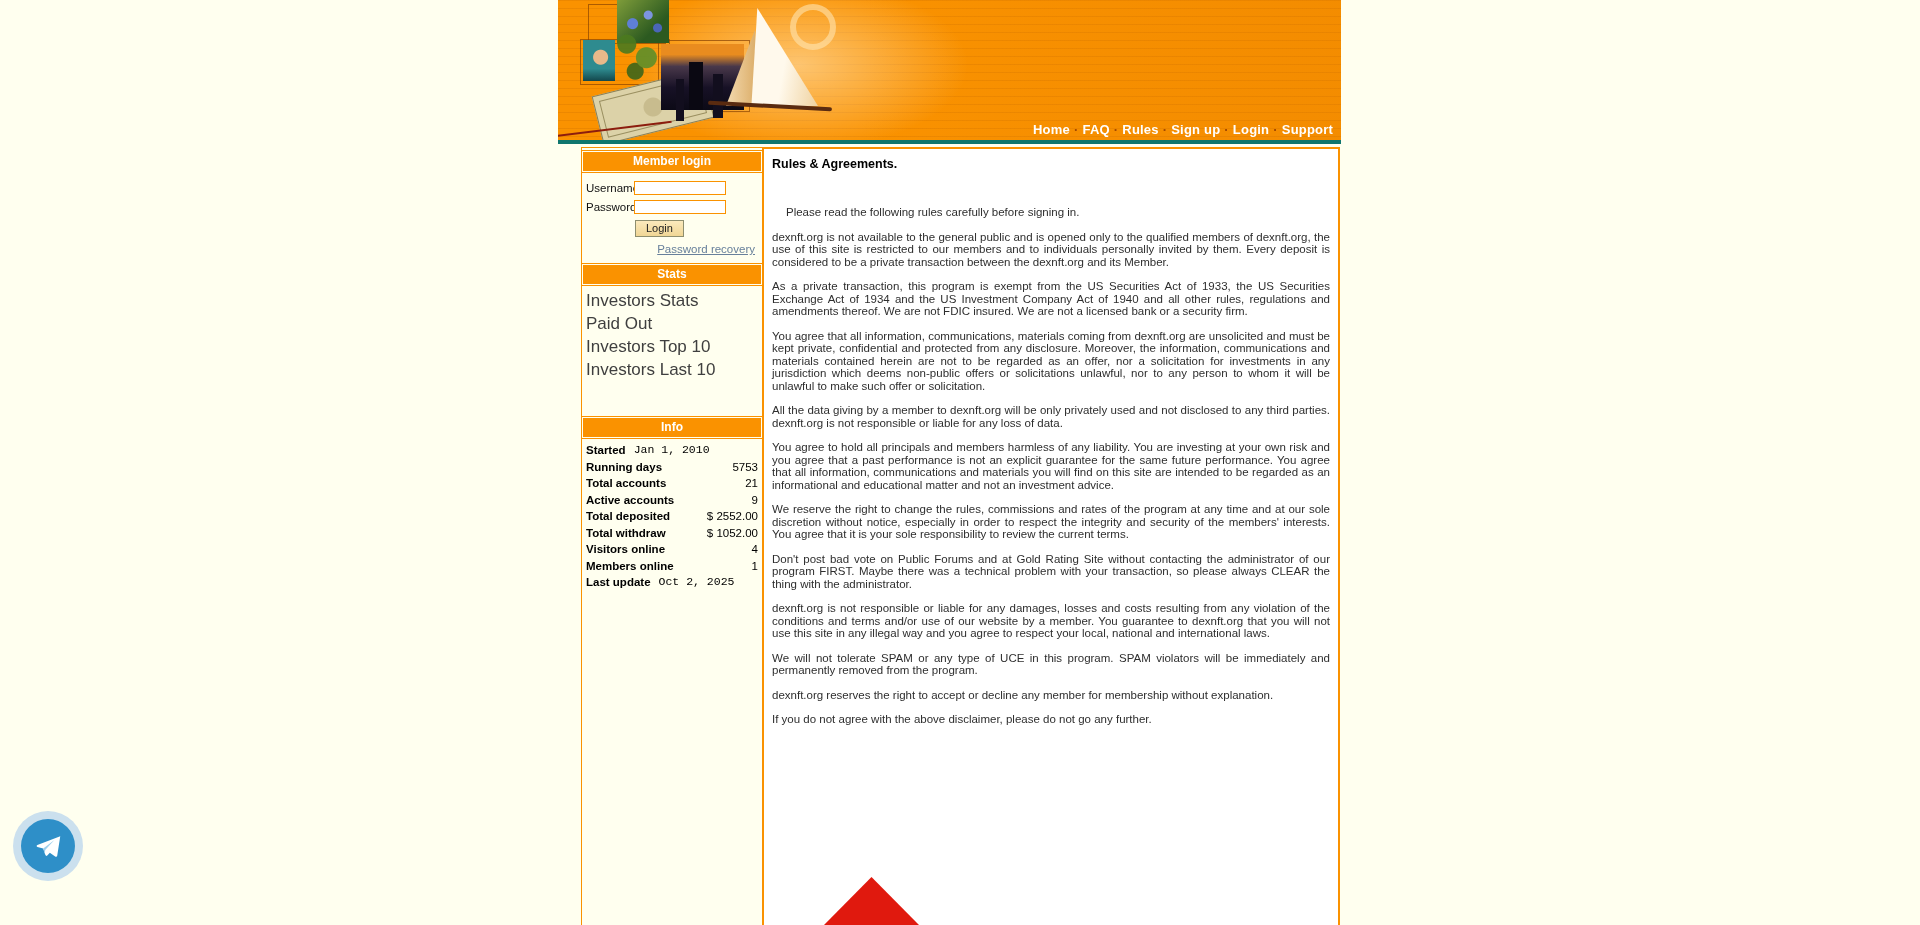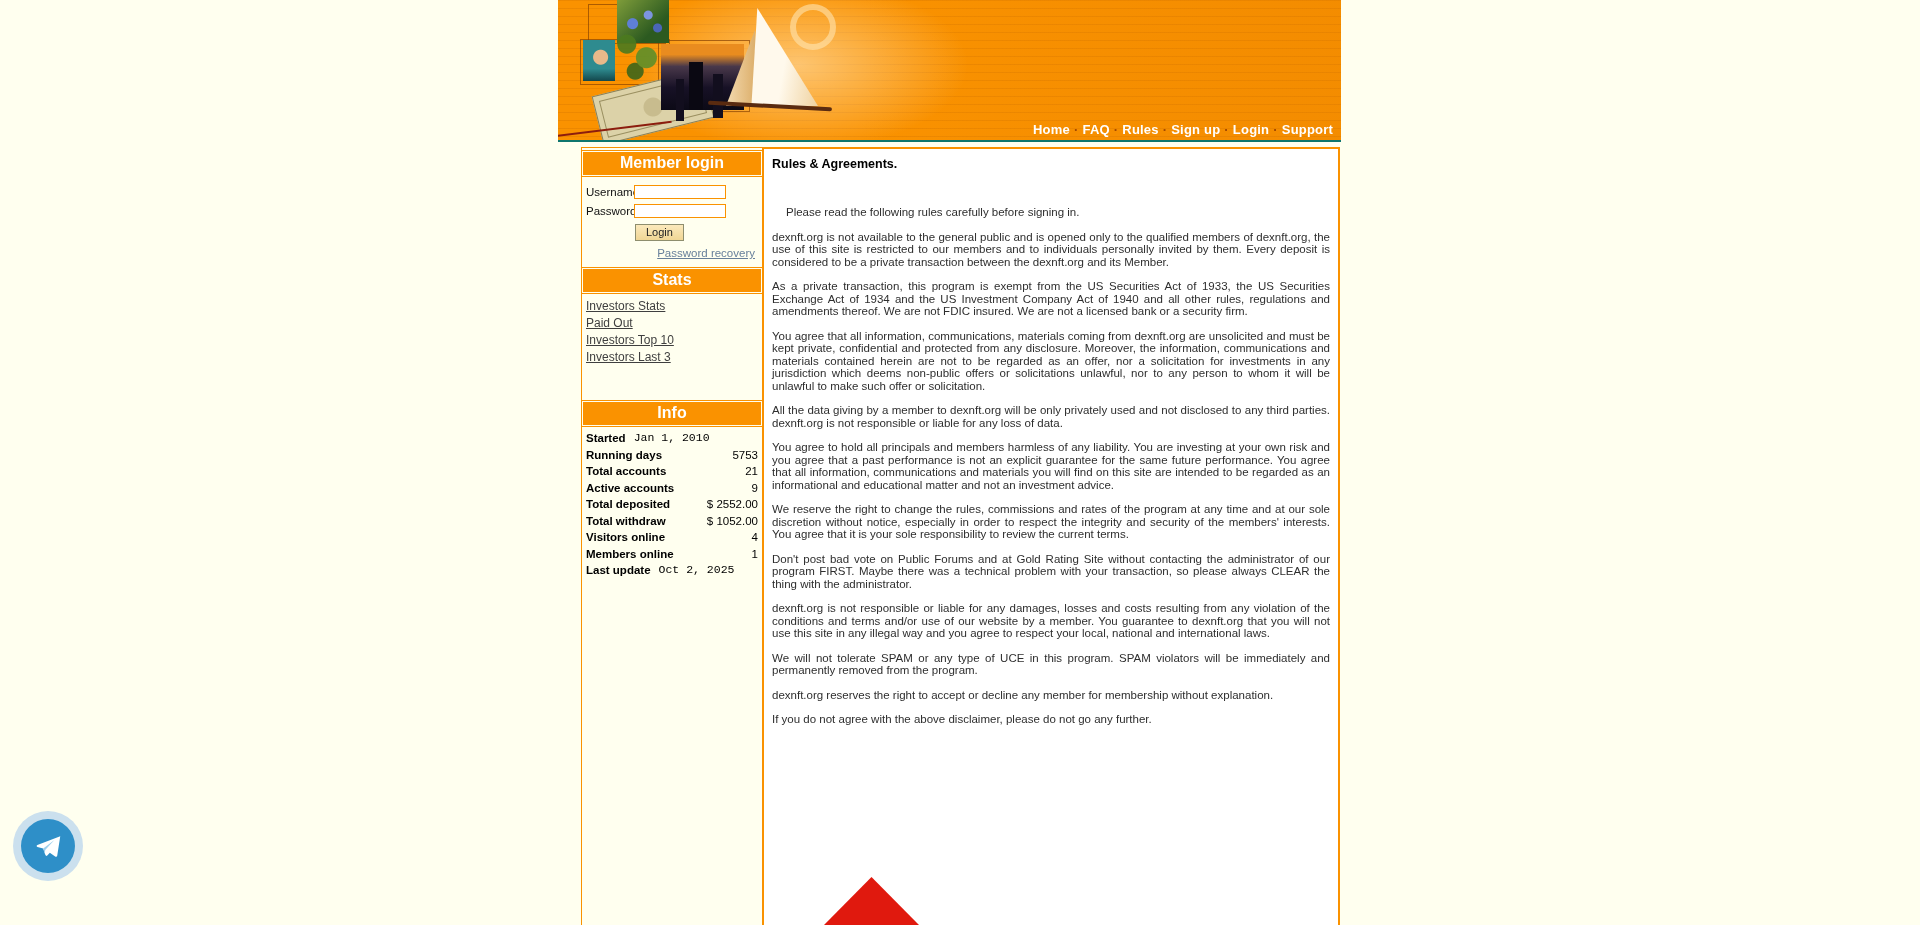--- a/index.html
+++ b/index.html
@@ -1,21 +1,21 @@
 <!DOCTYPE html>
 <html><head>
 <meta charset="utf-8">
 <style>
   html,body{margin:0;padding:0;width:1920px;height:925px;overflow:hidden;
     background:#FFFFEF;font-family:"Liberation Sans",sans-serif;position:relative;}
   .page{position:absolute;inset:0;}
 
   
   .banner{position:absolute;left:558px;top:0;width:783px;height:140px;
-    background:#FA9200;border-bottom:2px solid #0f766e;overflow:hidden;}
+    background:#FA9200;border-bottom:4px solid #0f766e;overflow:hidden;}
   .banner .stripes{position:absolute;inset:0;
     background:repeating-linear-gradient(180deg,rgba(190,100,0,.22) 0 1px,rgba(0,0,0,0) 1px 8px);}
   .banner .shade{position:absolute;inset:0;
     background:linear-gradient(90deg,rgba(255,255,255,0) 0 38%,rgba(225,125,0,.14) 65%,rgba(215,115,0,.18) 100%);}
   .glow{position:absolute;left:70px;top:-20px;width:340px;height:170px;border-radius:50%;
     background:radial-gradient(closest-side,rgba(255,214,150,.75),rgba(255,214,150,0));}
   .ring{position:absolute;left:232px;top:4px;width:34px;height:34px;border-radius:50%;
     border:6px solid rgba(255,228,176,.6);}
   .frame{position:absolute;border:1px solid rgba(130,62,0,.65);}
   .f1{left:30px;top:4px;width:76px;height:38px;}
@@ -57,35 +57,35 @@
 
   .nav{position:absolute;right:8px;bottom:3px;font-size:13px;font-weight:bold;color:#FFFFFF;
     letter-spacing:.2px;white-space:nowrap;}
   .nav a{color:#FFFFFF;text-decoration:none;cursor:pointer;}
   .nav .dot{color:#A34A00;padding:0 4px;}
 
   
   .sidebar{position:absolute;left:581px;top:147px;width:182px;height:790px;
     box-sizing:border-box;border:1px solid #FA9200;background:#FFFFEF;font-size:11.5px;color:#222;}
   .sec-wrap{border-top:1px solid #FA9200;border-bottom:1px solid #FA9200;padding:1px;margin-top:2px;}
-  .sec-band{background:#FA9200;color:#FFFFFF;font-weight:bold;font-size:16px;
+  .sec-band{background:#FA9200;color:#FFFFFF;font-weight:bold;font-size:12px;
     text-align:center;padding:2px 0 3px 0;}
   .login-body{padding:4px 3px 0 3px;}
   .form-row{display:flex;align-items:center;margin:3px 1px 4px 1px;height:15px;}
   .form-row label{width:48px;font-size:11.5px;color:#111;}
   .form-row input{width:86px;height:12px;border:1px solid #FA9200;background:#FFFFFF;
     font-size:11px;padding:0 2px;outline:none;}
   .btn-row{margin:6px 0 0 50px;}
   .login-btn{font-size:11px;padding:1px 10px 2px 10px;background:linear-gradient(#FBE9BC,#F0D695);
     border:1px solid #8E8E6E;color:#222;cursor:pointer;font-family:"Liberation Sans",sans-serif;}
   .recovery-row{text-align:right;padding:6px 4px 6px 0;}
   .recovery-row a{color:#68809B;font-size:11.5px;text-decoration:underline;cursor:pointer;}
   .stats-links{padding:4px 0 0 0;margin:0;list-style:none;}
-  .stats-links a{display:block;padding:1px 4px 2px 4px;color:#3F3F3F;font-size:12px;
-    text-decoration:underline;cursor:pointer;}
+  .stats-links a{display:block;padding:1px 4px 2px 4px;color:#3F3F3F;font-size:17px;
+    cursor:pointer;}
   .sec-wrap.info{margin-top:34px;}
   .info-rows{padding:3px 0 0 0;}
   .info-row{display:flex;padding:2px 4px;line-height:12.5px;}
   .info-row .lbl{font-weight:bold;color:#000;}
   .info-row .val{margin-left:auto;color:#000;text-align:right;}
   .info-row.left .val{margin-left:8px;margin-right:auto;text-align:center;font-family:Liberation Mono, monospace;}
 
   
   .main{position:absolute;left:762px;top:147px;width:578px;height:790px;box-sizing:border-box;
     border:2px solid #FA9200;background:#FFFFFF;padding:8px;}
@@ -148,21 +148,21 @@
       </div>
     </div>
 
     <div class="sec-wrap">
       <div class="sec-band">Stats</div>
     </div>
     <div class="stats-links" id="stats-links">
         <a>Investors Stats</a>
         <a>Paid Out</a>
         <a>Investors Top 10</a>
-        <a>Investors Last 3</a>
+        <a>Investors Last 10</a>
       </div>
 
     <div class="sec-wrap info">
       <div class="sec-band">Info</div>
     </div>
     <div class="info-rows" id="info-rows">
         <div class="info-row left">
           <span class="lbl">Started</span>
           <span class="val">Jan 1, 2010</span>
         </div>

